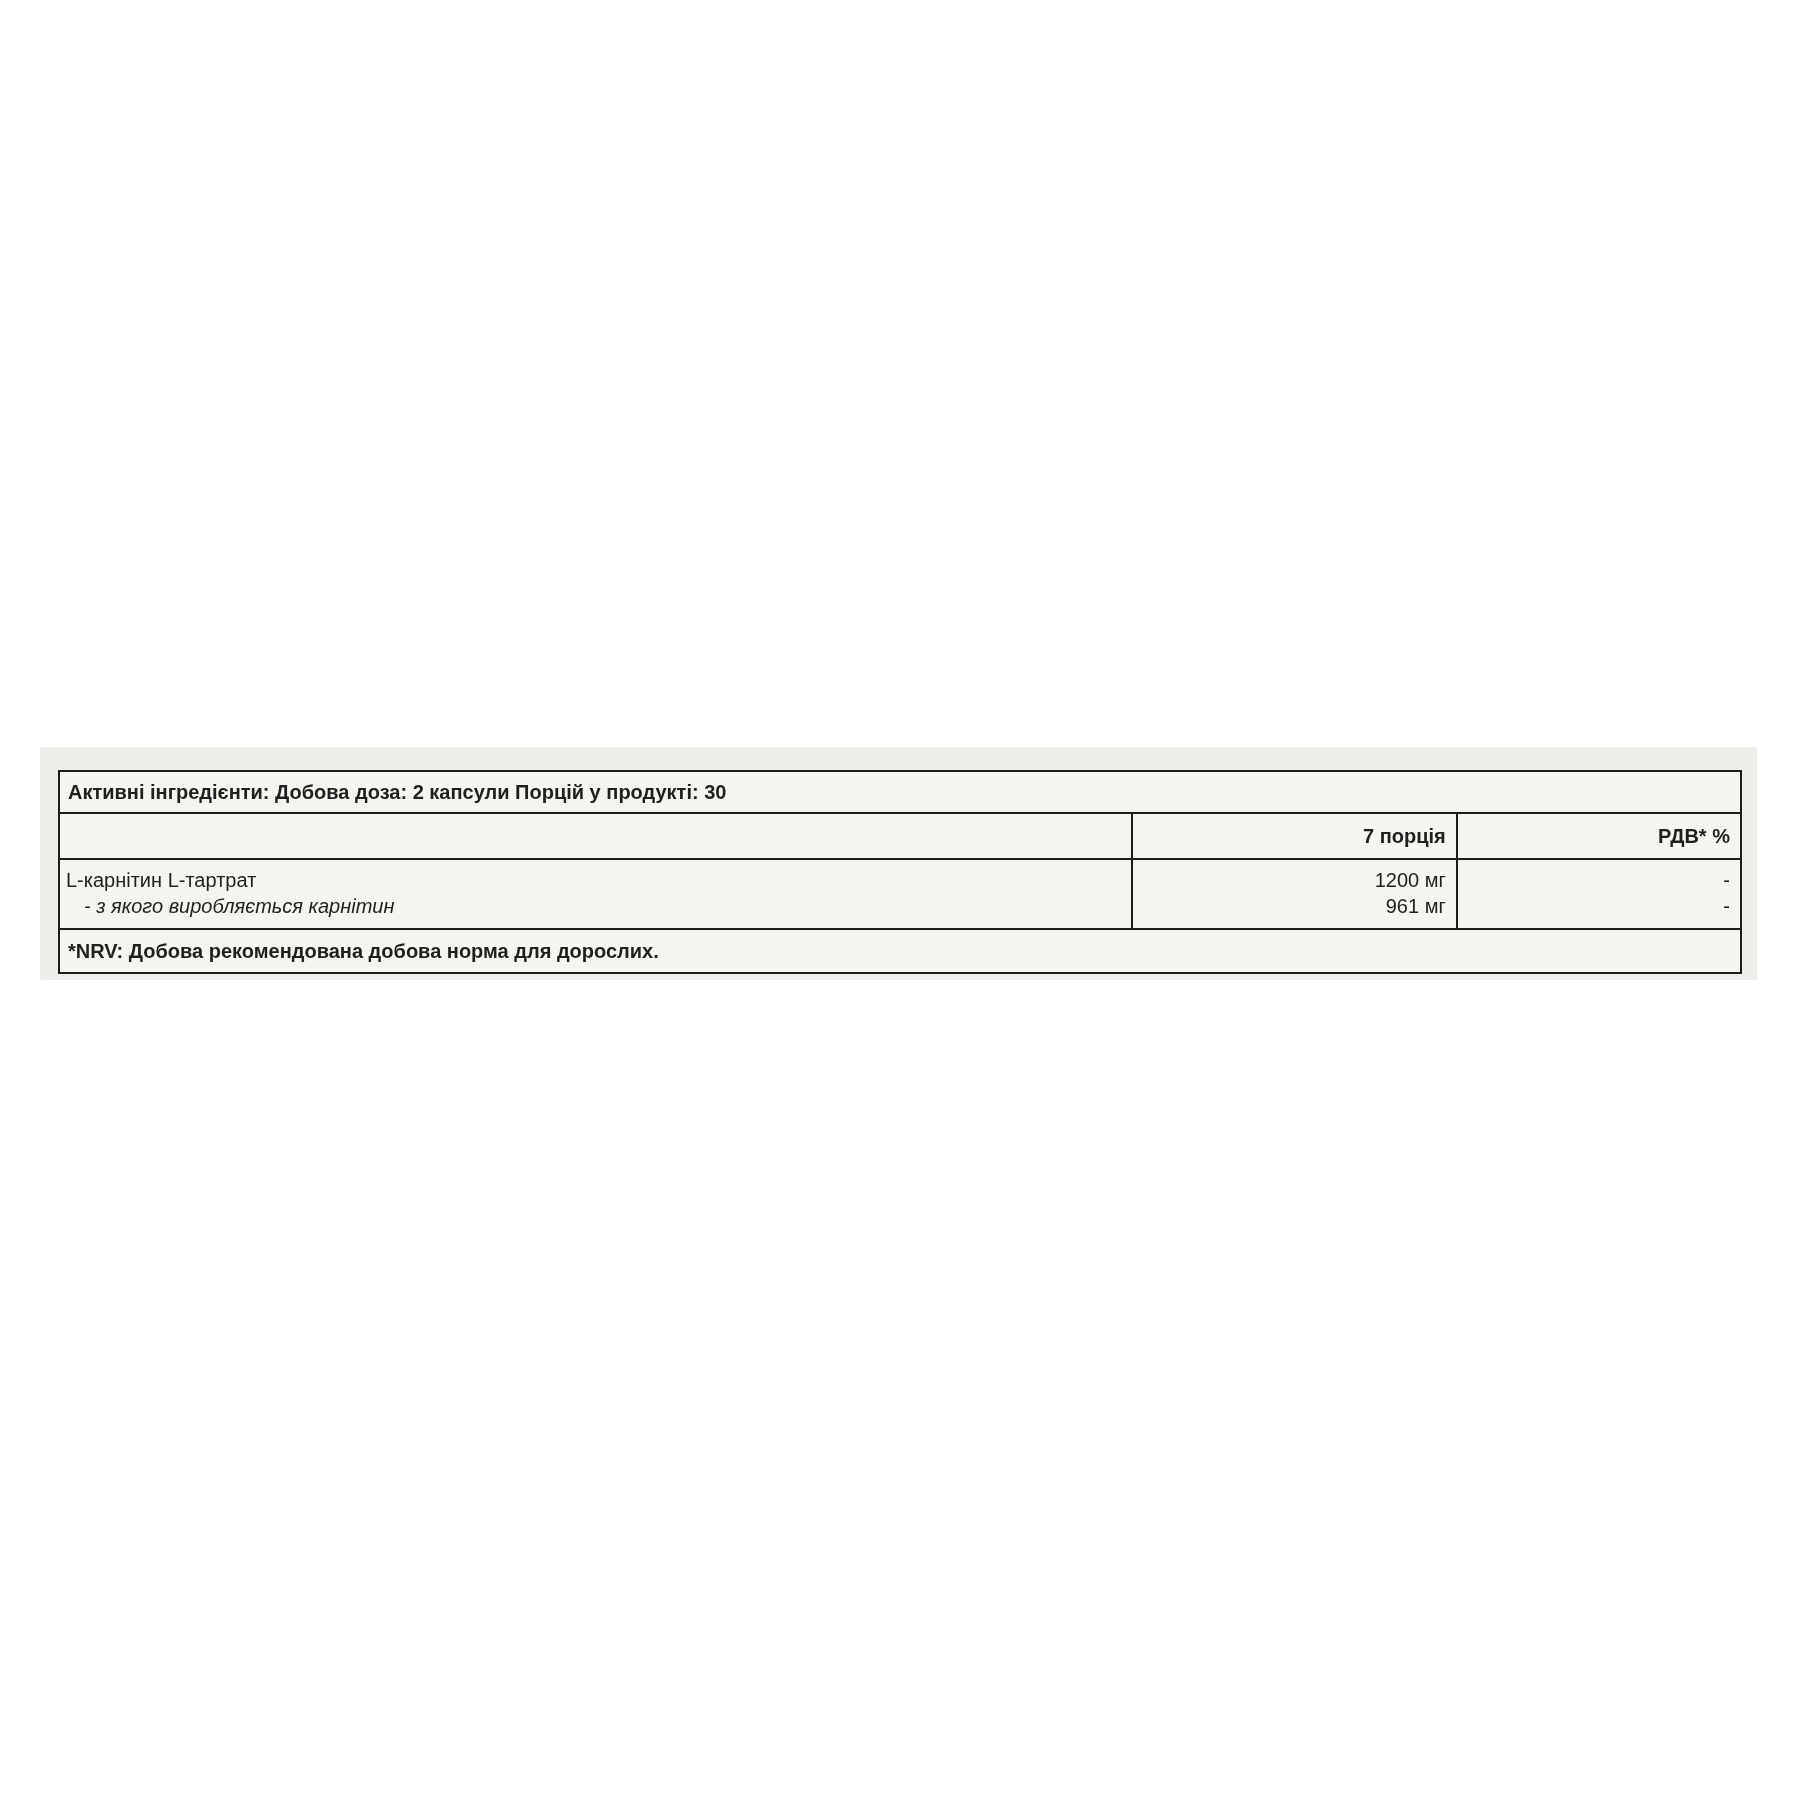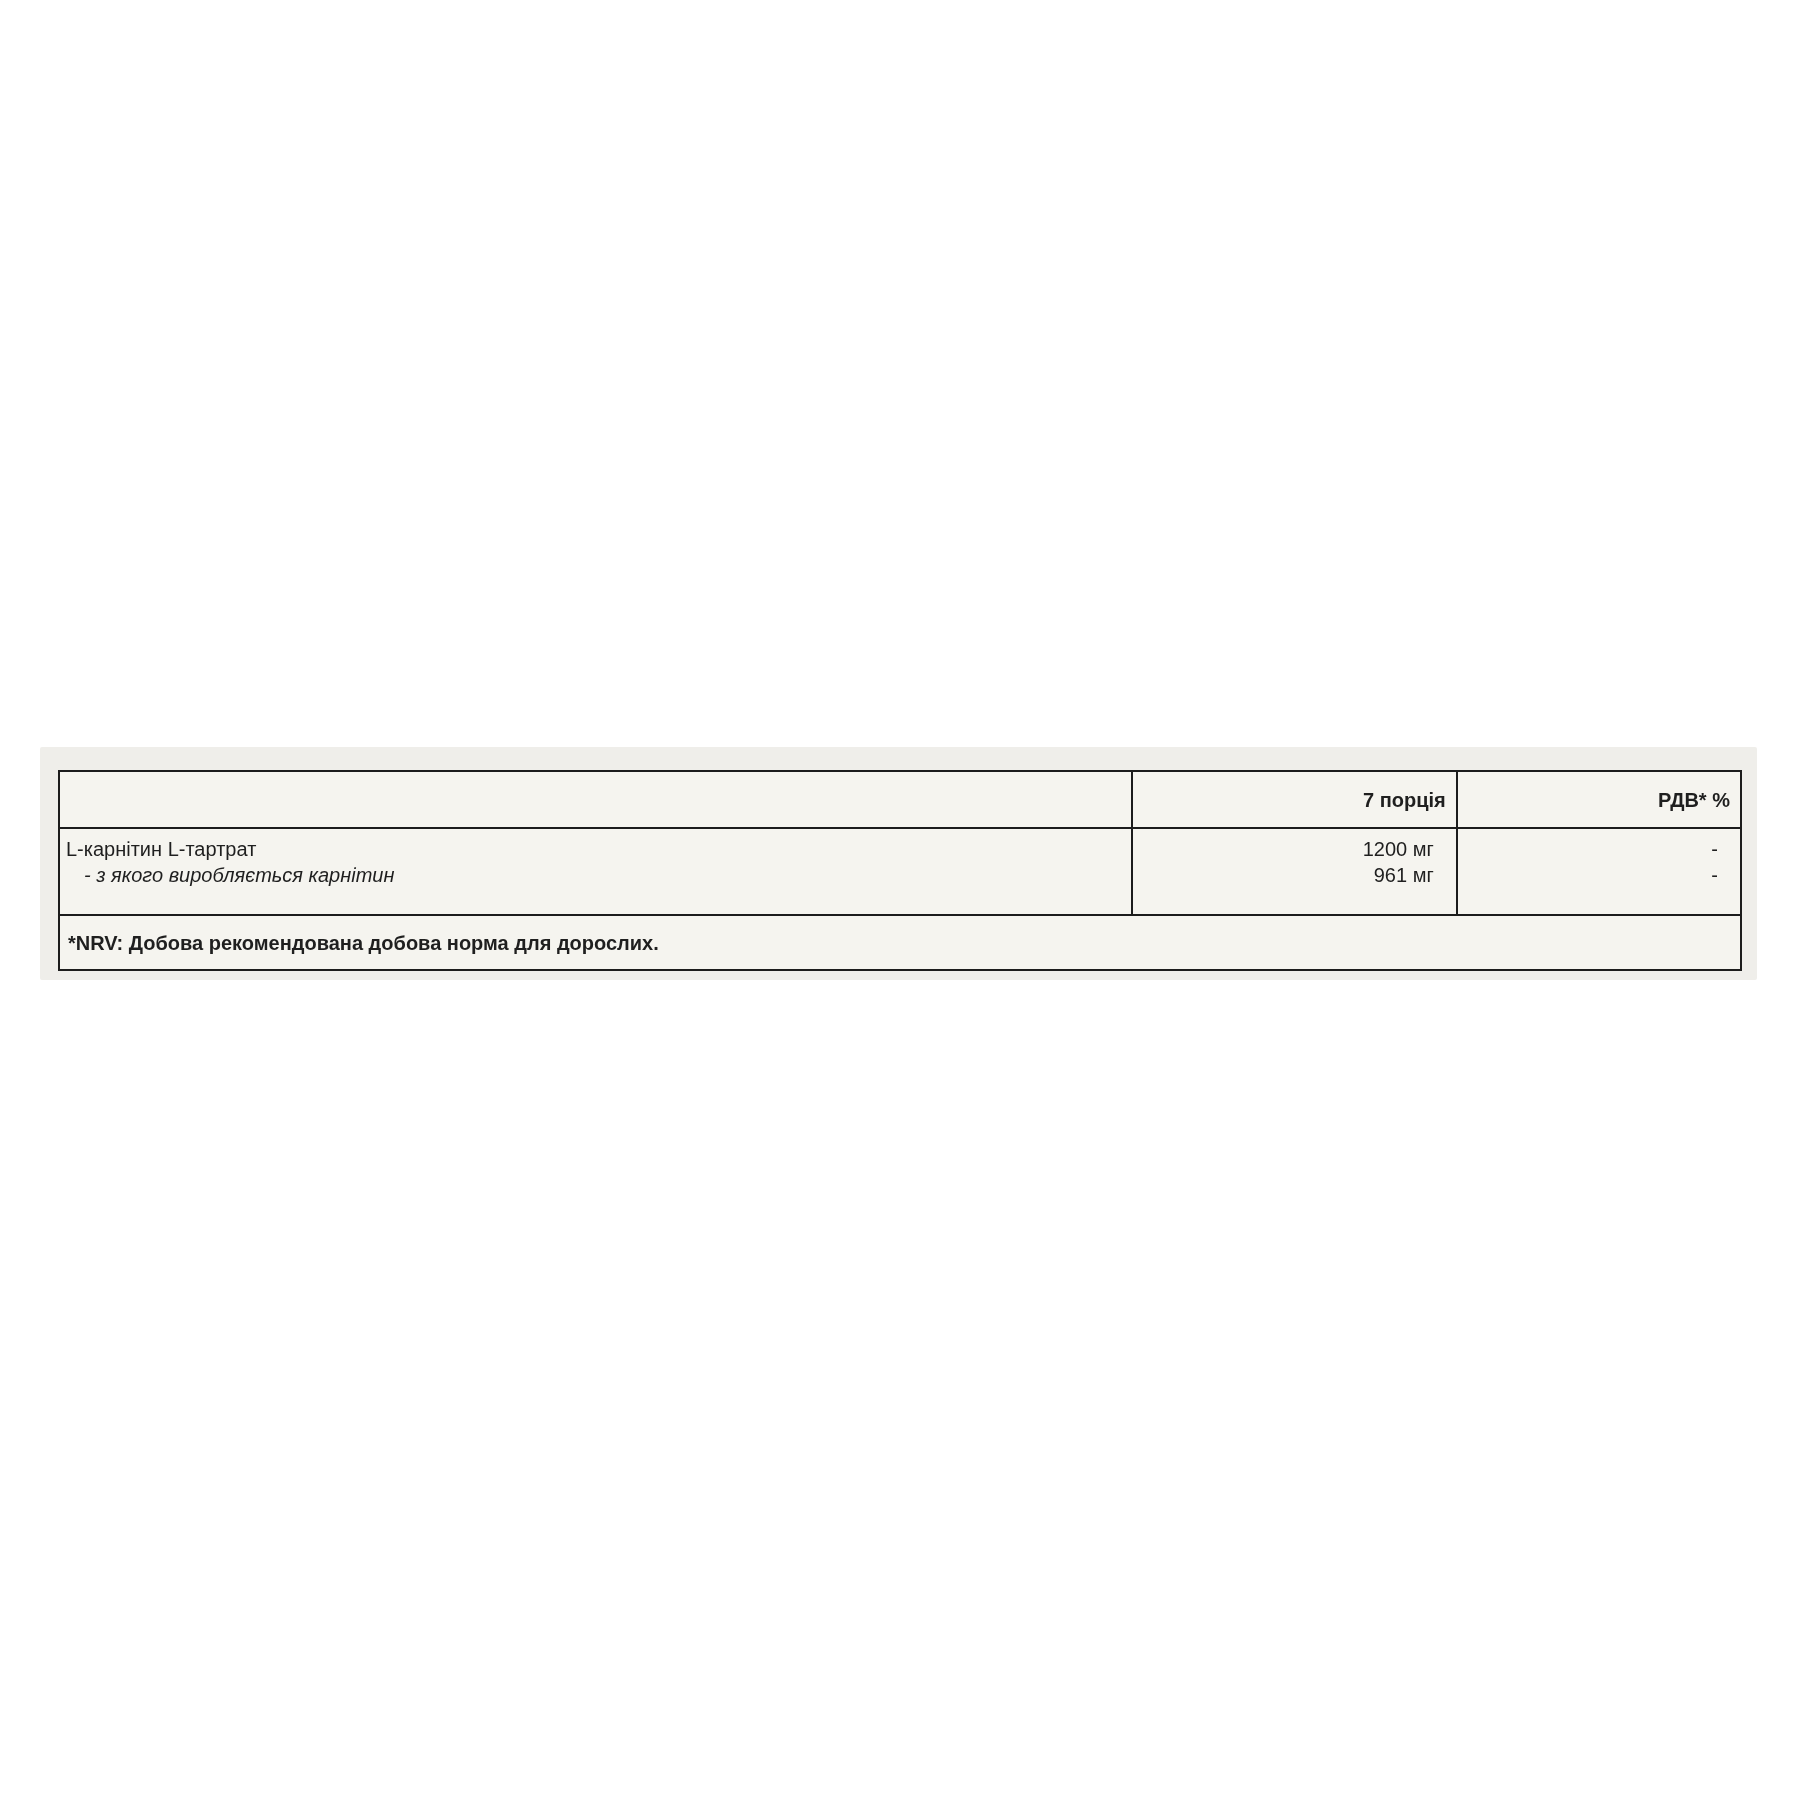--- a/index.html
+++ b/index.html
@@ -58,21 +58,21 @@
     padding:9px 10px;
     height:45px;
   }
   tr.data-row td{
     padding:7px 10px 9px 6px;
     height:69px;
     vertical-align:top;
   }
   tr.data-row td.num{
     text-align:right;
-    padding-right:22px;
+    padding-right:10px;
   }
   .line{display:block;white-space:nowrap;}
   .line.sub{padding-left:18px;font-style:italic;}
   td.footnote-cell{
     text-align:left;
     padding:8px 8px;
     height:43px;
     font-weight:bold;
   }
 </style>
@@ -80,20 +80,23 @@
 <body>
 
 <div class="facts-panel">
   <table class="facts-table">
     <colgroup>
       <col class="col-name">
       <col class="col-serving">
       <col class="col-nrv">
     </colgroup>
     <tbody>
+      <tr class="title-row">
+        <td class="title-cell" colspan="3">Активні інгредієнти: Добова доза: 2 капсули Порцій у продукті: 30</td>
+      </tr>
       <tr class="colhead-row">
         <th></th>
         <th>7 порція</th>
         <th>РДВ* %</th>
       </tr>
       <tr class="data-row">
         <td>
           <span class="line">L-карнітин L-тартрат</span>
           <span class="line sub">- з якого виробляється карнітин</span>
         </td>

